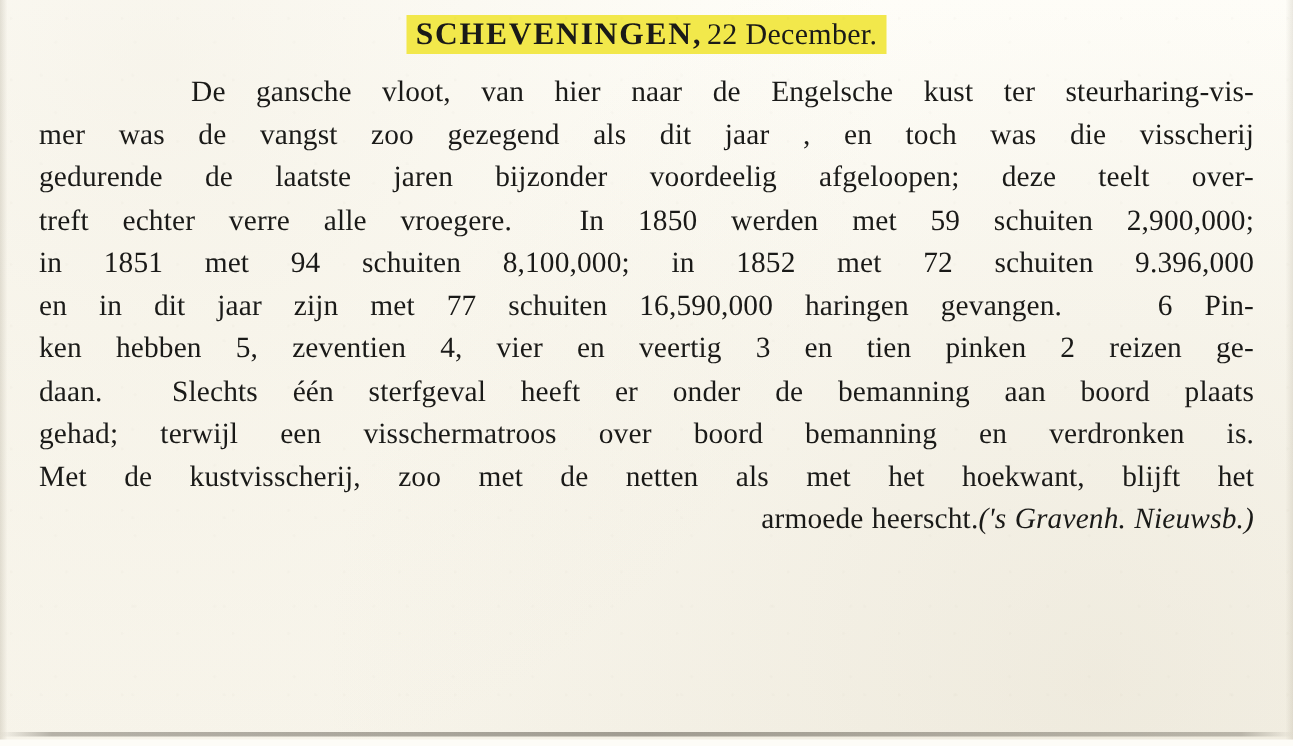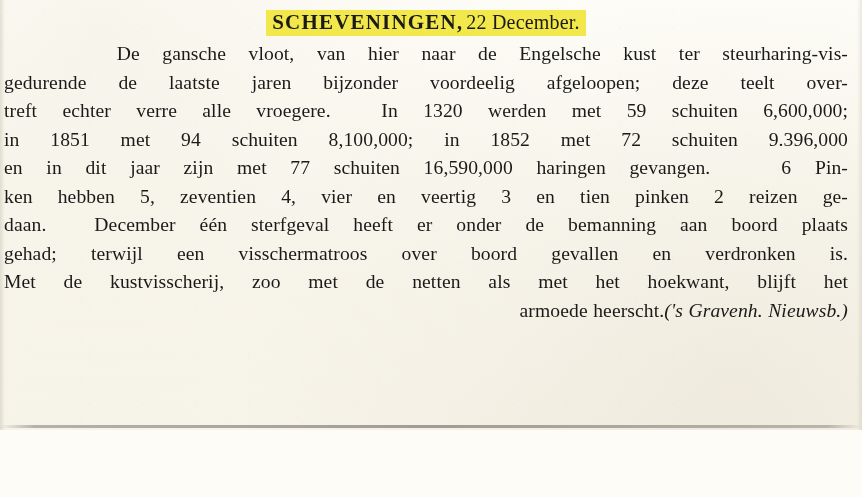--- a/index.html
+++ b/index.html
@@ -10,27 +10,27 @@
     width: 862px;
     height: 497px;
     background: #fdfcf7;
     font-family: "Liberation Serif", serif;
     color: #1a1a18;
     overflow: hidden;
   }
   .page {
     position: relative;
     width: 862px;
-    height: 430px;
+    height: 493px;
     background:
       radial-gradient(circle at 12% 8%, rgba(215,205,180,0.18), rgba(215,205,180,0) 55%),
       radial-gradient(circle at 85% 92%, rgba(205,195,170,0.20), rgba(205,195,170,0) 60%),
       linear-gradient(180deg, #fffef9 0%, #fbf9f1 45%, #f7f4ea 100%);
     box-sizing: border-box;
-    padding: 8px 14px 6px 4px;
+    padding: 8px 14px 6px 14px;
   }
   .grain {
     position: absolute;
     inset: 0;
     pointer-events: none;
     opacity: 0.35;
     background-image:
       radial-gradient(circle at 20% 30%, rgba(120,110,85,0.07) 0 1px, rgba(0,0,0,0) 1px),
       radial-gradient(circle at 70% 60%, rgba(120,110,85,0.06) 0 1px, rgba(0,0,0,0) 1px),
       radial-gradient(circle at 45% 85%, rgba(120,110,85,0.06) 0 1px, rgba(0,0,0,0) 1px);
@@ -60,21 +60,21 @@
     font-size: 20px;
     font-weight: 700;
   }
   .body-text {
     font-size: 19.6px;
     line-height: 28.5px;
     text-align: justify;
     text-align-last: justify;
     letter-spacing: 0.1px;
     word-spacing: 0.5px;
-    margin: 0;
+    margin: 12px;
   }
   .body-text .line {
     display: block;
     white-space: pre-wrap;
     text-align: justify;
     text-align-last: justify;
   }
   .body-text .line.last {
     text-align-last: right;
   }
@@ -116,25 +116,26 @@
   <div class="edge-left"></div>
   <div class="edge-right"></div>
   <div class="grain"></div>
 
   <div class="headline-row">
     <span class="headline"><span class="place">SCHEVENINGEN</span><span class="comma">,</span> <span class="datum">22 December.</span></span>
   </div>
 
   <div class="body-text">
     <span class="line first">     De gansche vloot, van hier naar de Engelsche kust ter steurharing-vis-</span>
+    <span class="line">mer was de vangst zoo gezegend als dit jaar , en toch was die visscherij</span>
     <span class="line">gedurende de laatste jaren bijzonder voordeelig afgeloopen; deze teelt over-</span>
-    <span class="line">treft echter verre alle vroegere.  In 1320 werden met 59 schuiten 6,600,000;</span>
+    <span class="line">treft echter verre alle vroegere.  In 1850 werden met 59 schuiten 2,900,000;</span>
     <span class="line">in 1851 met 94 schuiten 8,100,000; in 1852 met 72 schuiten 9.396,000</span>
     <span class="line">en in dit jaar zijn met 77 schuiten 16,590,000 haringen gevangen.   6 Pin-</span>
     <span class="line">ken hebben 5, zeventien 4, vier en veertig 3 en tien pinken 2 reizen ge-</span>
-    <span class="line">daan.  December één sterfgeval heeft er onder de bemanning aan boord plaats</span>
-    <span class="line">gehad; terwijl een visschermatroos over boord gevallen en verdronken is.</span>
+    <span class="line">daan.  Slechts één sterfgeval heeft er onder de bemanning aan boord plaats</span>
+    <span class="line">gehad; terwijl een visschermatroos over boord bemanning en verdronken is.</span>
     <span class="line">Met de kustvisscherij, zoo met de netten als met het hoekwant, blijft het</span>
     <span class="line last"><span>armoede heerscht.</span><span class="src">('s Gravenh. Nieuwsb.)</span></span>
   </div>
 
   <div class="bottom-rule"></div>
 </div>
 
 </body></html>

